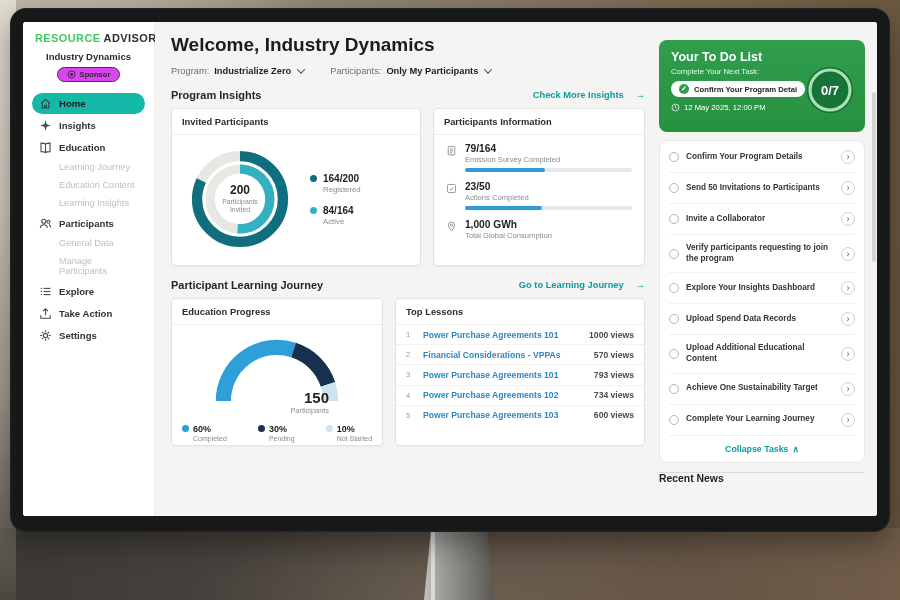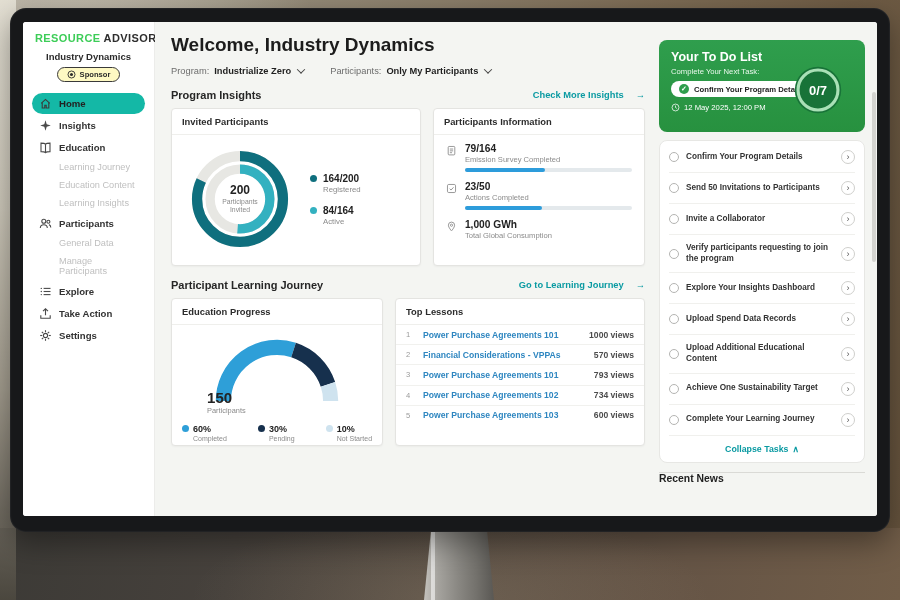--- a/index.html
+++ b/index.html
@@ -31,21 +31,21 @@
     background:#fff; border-radius:3px; display:flex; overflow:hidden; }
 
   
   .sidebar { width:132px; background:#fff; border-right:1px solid #ececea; padding-top:9px; flex-shrink:0; }
   .brand { padding:0 12px; font-size:11px; font-weight:700; letter-spacing:.4px; white-space:nowrap; }
   .brand .b-green { color:#3dcd58; }
   .brand .b-dark { color:#2e2e2e; }
   .brand sup { font-size:7px; }
   .org-name { text-align:center; font-size:9.5px; font-weight:700; color:#2b2b2b; margin-top:7px; }
   .badge { display:flex; align-items:center; gap:4px; width:fit-content; margin:5px auto 0;
-    border:1px solid #3a3a3a; border-radius:10px; padding:2px 9px; font-size:7.6px; font-weight:700; color:#2b2b2b; background:#fef9c3; }
+    border:1px solid #3a3a3a; border-radius:10px; padding:2px 9px; font-size:7.6px; font-weight:700; color:#2b2b2b; background:#d946ef; }
   .nav { margin-top:11px; }
   .nav-item { display:flex; align-items:center; gap:7px; margin:1px 9px; padding:4px 7px;
     font-size:9.6px; font-weight:600; color:#333; border-radius:13px; cursor:pointer; }
   .nav-item.active { background:#14b8a6; font-weight:700; color:#222;text-align:right; }
   .nav-item svg { width:13px; height:13px; flex-shrink:0; }
   .nav-sub { display:block; margin:1px 9px; padding:3.5px 7px 3.5px 27px; font-size:9.2px; color:#bfbfbf; cursor:pointer; }
 
   
   .main { flex:1; background:#f4f5f2; padding:10px 10px 0 16px; min-width:0; }
   h1.welcome { font-size:19px; font-weight:700; color:#1c1c1c; margin:2px 0 10px; }
@@ -79,21 +79,21 @@
   .info-row { display:flex; gap:8px; margin-bottom:9px; }
   .info-row svg { width:11px; height:11px; margin-top:2px; flex-shrink:0; }
   .info-col { flex:1; }
   .info-val { font-size:10.2px; font-weight:700; color:#222; }
   .info-lbl { font-size:7.6px; color:#8b8b8b; margin-top:1px; }
   .bar { width:100%; height:4px; background:#e4e9ec; border-radius:2px; margin-top:4px; }
   .bar-fill { height:4px; background:#2d9cdb; border-radius:2px; }
 
   .card-edu { flex:1; height:148px; }
   .gauge-wrap { position:relative; width:140px; margin:6px auto 0; }
-  .gauge-center { position:absolute; left:0; right:12px; bottom:2px; text-align:left; }
+  .gauge-center { position:absolute; left:0; right:18px; bottom:2px; text-align:right; }
   .gauge-val { font-size:15px; font-weight:700; color:#222; }
   .gauge-lbl { font-size:7.4px; color:#8b8b8b; }
   .g-legend { display:flex; justify-content:space-between; padding:7px 10px 0; }
   .g-top { display:flex; align-items:center; gap:4px; }
   .g-val { font-size:9px; font-weight:700; color:#222; }
   .g-lbl { font-size:7px; color:#8b8b8b; padding-left:11px; margin-top:1px; }
 
   .card-lessons { flex:1.18; height:148px; }
   .lesson-row { display:flex; align-items:center; gap:7px; padding:4.6px 10px; }
   .lesson-row + .lesson-row { border-top:1px solid #f1f1ee; }
@@ -106,21 +106,21 @@
   .todo-card { position:relative; background:linear-gradient(to bottom,#2f9e4d,#27913f); border-radius:8px; padding:10px 12px; min-height:92px; color:#fff; }
   .todo-card h2 { font-size:12.5px; font-weight:700; }
   .todo-sub { font-size:7.7px; color:#e9f8ec; margin-top:3px; }
   .next-pill { display:flex; align-items:center; gap:5px; background:#fff; border-radius:10px;
     padding:3px 8px; margin-top:5px; width:fit-content; max-width:134px; cursor:pointer; }
   .check-circle { width:10px; height:10px; border-radius:50%; background:#2f9e4d; color:#fff;
     font-size:7px; line-height:10px; text-align:center; flex-shrink:0; font-weight:700; }
   .next-label { font-size:7.7px; font-weight:600; color:#222; white-space:nowrap; overflow:hidden; }
   .due-row { display:flex; align-items:center; gap:4px; margin-top:6px; font-size:7.7px; color:#fff; }
   .due-row svg { width:9px; height:9px; }
-  .ring { position:absolute; right:21px; top:24px; width:52px; height:52px; }
+  .ring { position:absolute; right:9px; top:24px; width:52px; height:52px; }
   .ring-text { position:absolute; inset:0; display:flex; align-items:center; justify-content:center;
     font-size:13px; font-weight:700; color:#fff; }
 
   .tasks-card { background:#fff; border:1px solid #e7e7e4; border-radius:8px; margin-top:8px; padding:1px 9px; }
   .task-row { display:flex; align-items:center; gap:7px; padding:8px 0; cursor:pointer; }
   .task-row + .task-row { border-top:1px solid #f0f0ed; }
   .task-check { width:10px; height:10px; border:1.3px solid #b4b4b2; border-radius:50%; flex-shrink:0; cursor:pointer; }
   .task-label { flex:1; font-size:8.2px; color:#333; font-weight:600; line-height:1.3; }
   .task-go { width:14px; height:14px; border:1px solid #cfcfcc; border-radius:50%; flex-shrink:0;
     display:flex; align-items:center; justify-content:center; font-size:9px; color:#555; cursor:pointer; }

